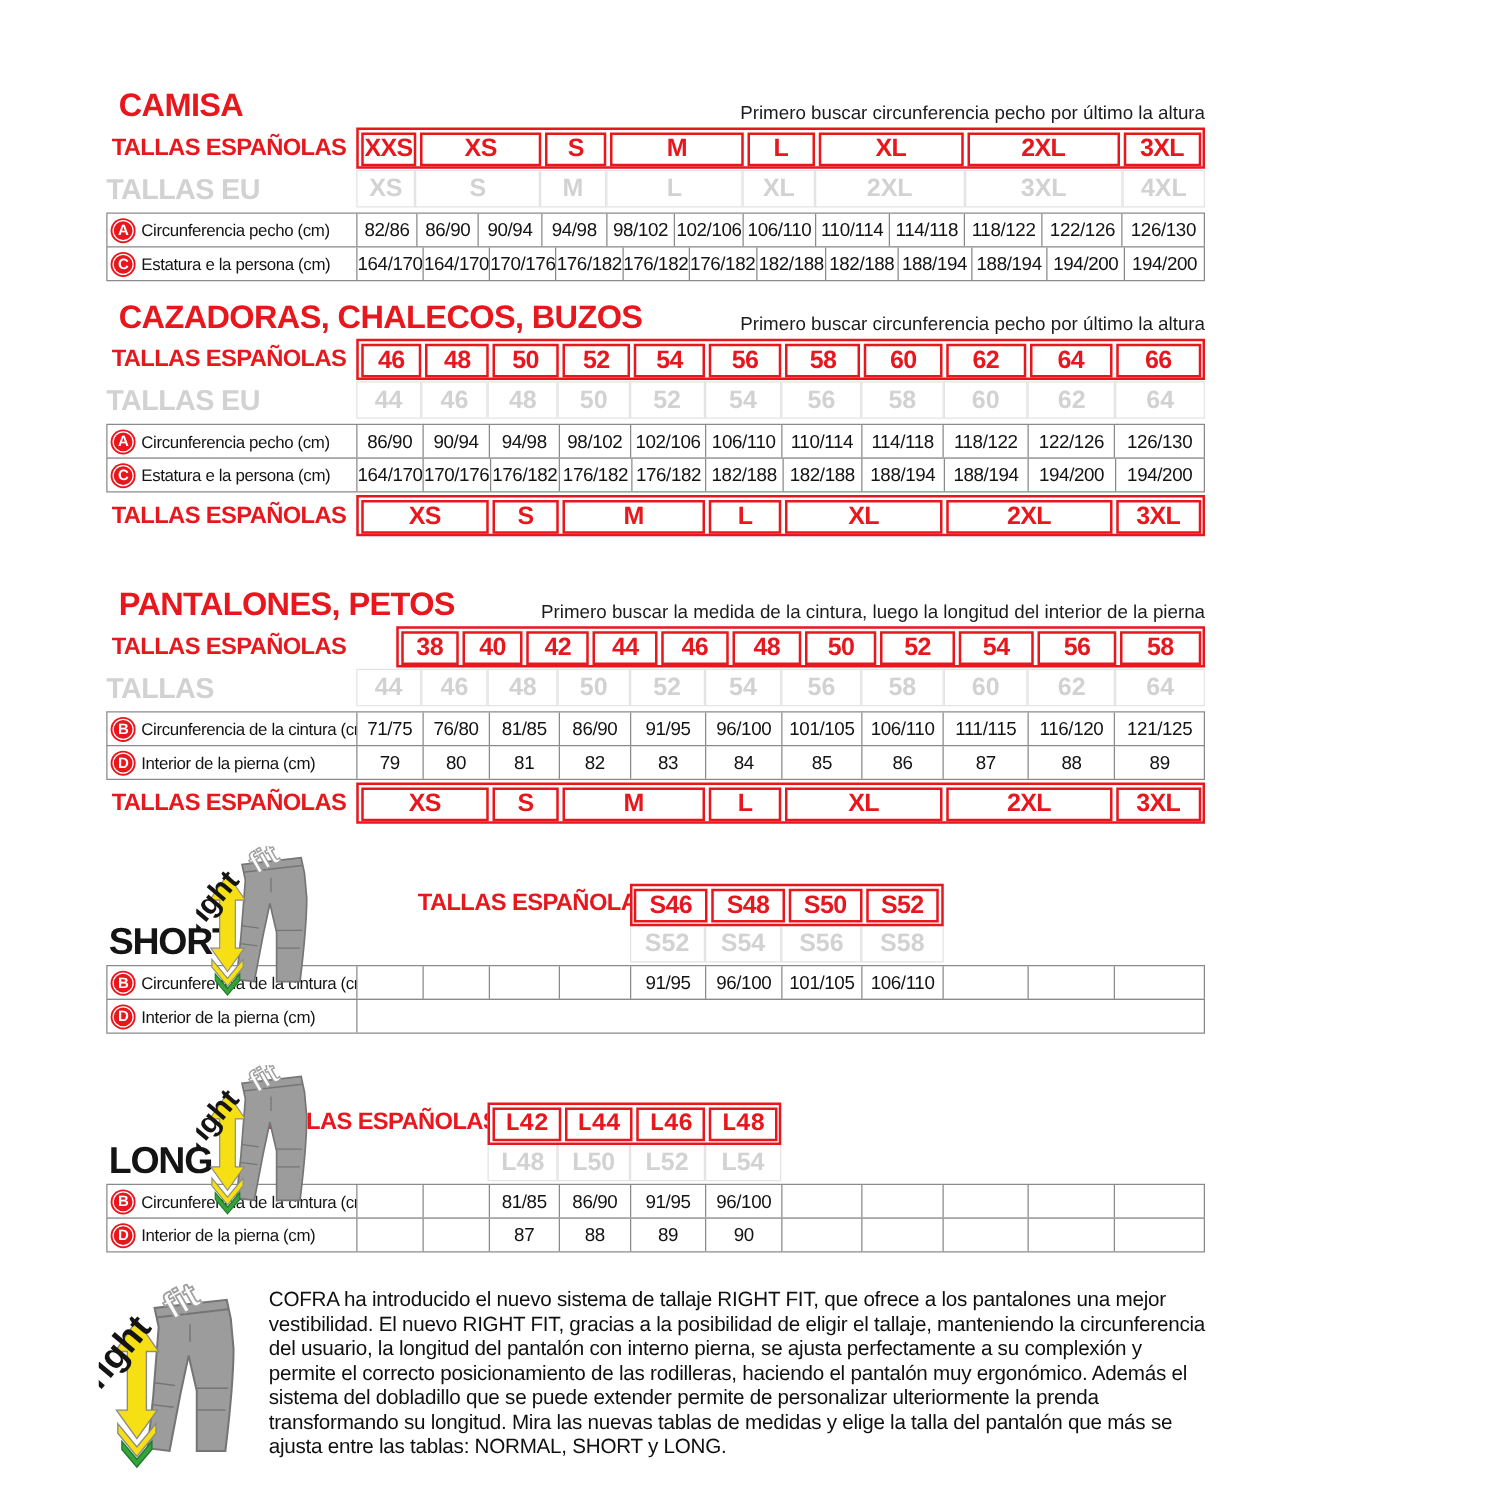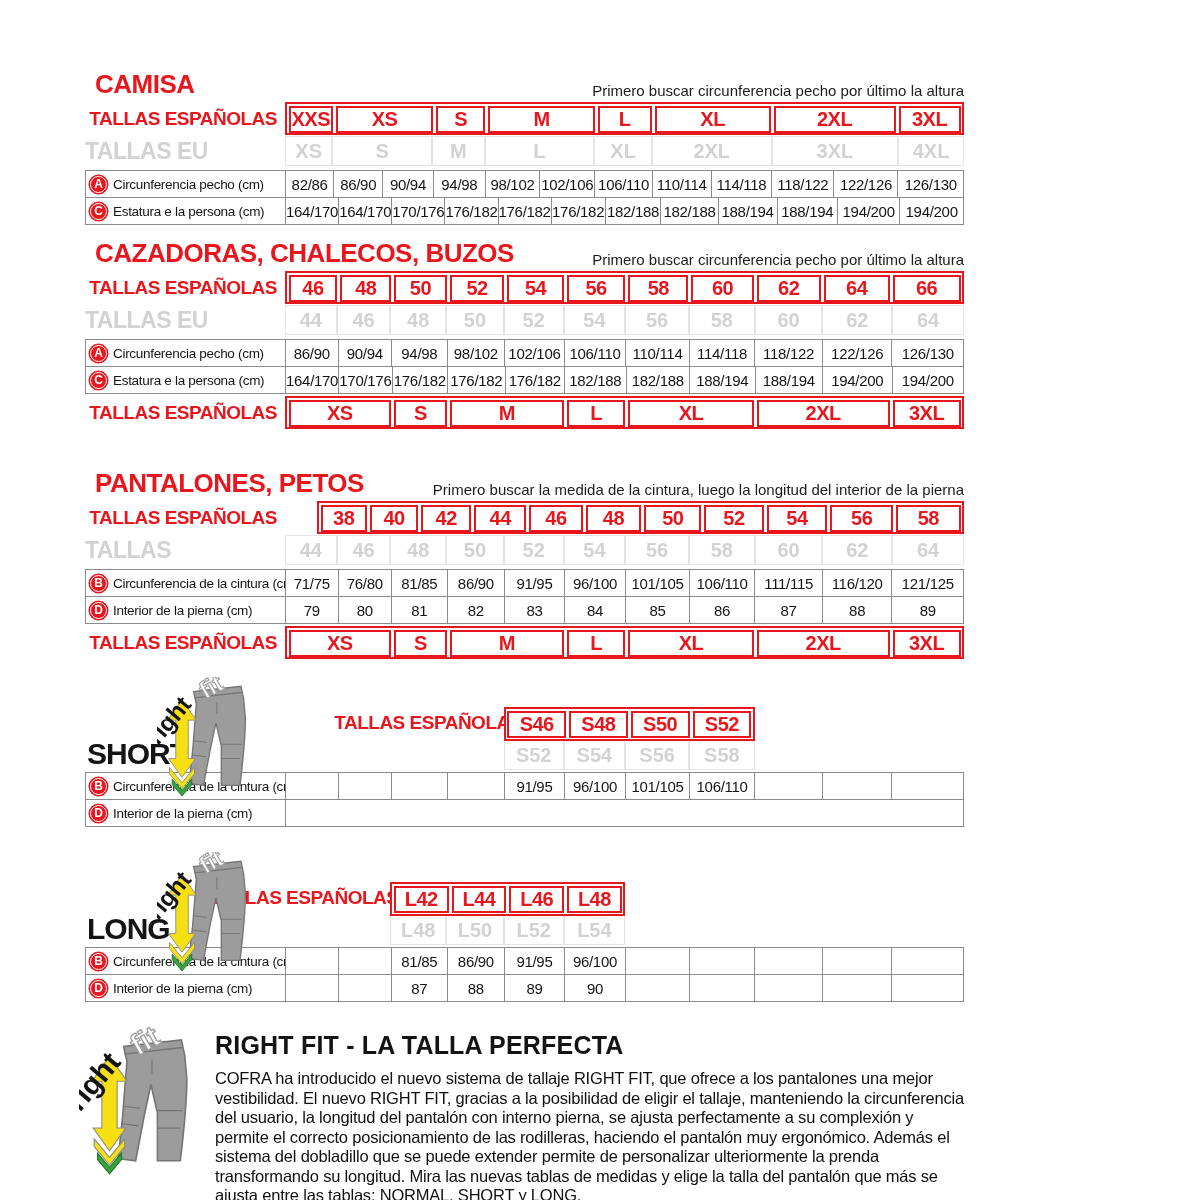--- a/index.html
+++ b/index.html
@@ -422,21 +422,21 @@
       <text transform="translate(54,24) rotate(-30)" font-size="27" font-weight="bold" fill="#fdfdfd" stroke="#9f9f9f" stroke-width="1.3">fit</text>
     </g>
   </svg>
 </div>
     <div class="mini-title">LONG</div>
     <div>
         <div class="row mini-es-row">
           <div class="mini-es-label" style="width: calc(18.1818% + 153.636px);">TALLAS ESPAÑOLAS</div>
           <div class="lbl"></div>
           <div class="strip mini-es-strip" style="grid-template-columns: 0.85fr 0.883fr 0.916fr 0.949fr 0.982fr 1.015fr 1.048fr 1.081fr 1.114fr 1.147fr 1.18fr;">
-            <div class="mini-boxes" style="grid-column: 3 / span 4;">
+            <div class="mini-boxes" style="grid-column: 3 / span 4; font-family: Liberation Mono, monospace;">
               <div class="es-box">L42</div>
               <div class="es-box">L44</div>
               <div class="es-box">L46</div>
               <div class="es-box">L48</div>
             </div>
           </div>
         </div>
         <div class="row mini-eu-row">
           <div class="lbl"></div>
           <div class="strip" style="grid-template-columns: 0.85fr 0.883fr 0.916fr 0.949fr 0.982fr 1.015fr 1.048fr 1.081fr 1.114fr 1.147fr 1.18fr;">
@@ -501,18 +501,17 @@
       <path fill="#f6df12" stroke="#8a8a8a" stroke-width="1" d="M14,100 L28,117 L42,100 L42,107 L28,124 L14,107 Z"></path>
       <path fill="#37a33c" stroke="#1e7a28" stroke-width="1" d="M17,113 L28,126 L39,113 L39,119 L28,132 L17,119 Z"></path>
     </g>
     <g>
       <text transform="translate(1,76) rotate(-50)" font-size="27" font-weight="bold" fill="#141414">right</text>
       <text transform="translate(54,24) rotate(-30)" font-size="27" font-weight="bold" fill="#fdfdfd" stroke="#9f9f9f" stroke-width="1.3">fit</text>
     </g>
   </svg>
 </div>
     <div class="rf-body">
-      <div class="rf-heading">RIGHT FIT - LA TALLA PERFECTA</div>
       <div class="rf-paragraph">COFRA ha introducido el nuevo sistema de tallaje RIGHT FIT, que ofrece a los pantalones una mejor vestibilidad. El nuevo RIGHT FIT, gracias a la posibilidad de eligir el tallaje, manteniendo la circunferencia del usuario, la longitud del pantalón con interno pierna, se ajusta perfectamente a su complexión y permite el correcto posicionamiento de las rodilleras, haciendo el pantalón muy ergonómico. Además el sistema del dobladillo que se puede extender permite de personalizar ulteriormente la prenda transformando su longitud. Mira las nuevas tablas de medidas y elige la talla del pantalón que más se ajusta entre las tablas: NORMAL, SHORT y LONG.</div>
     </div>
   </section>
 
 </div>
 
 </body></html>

